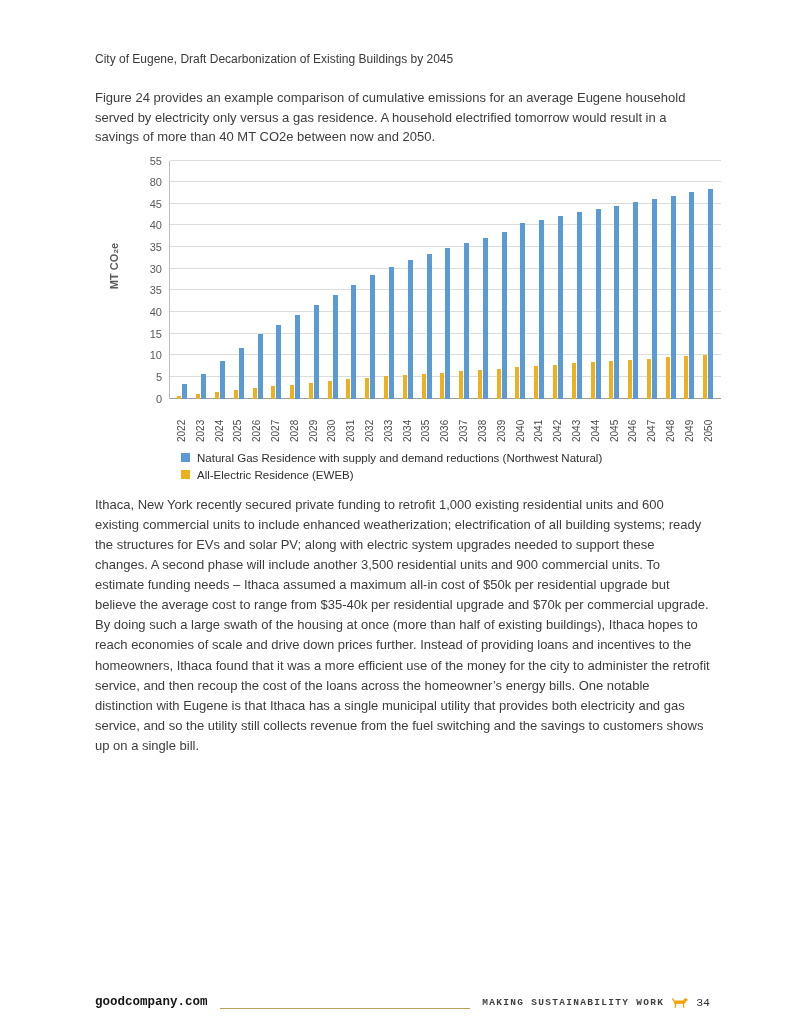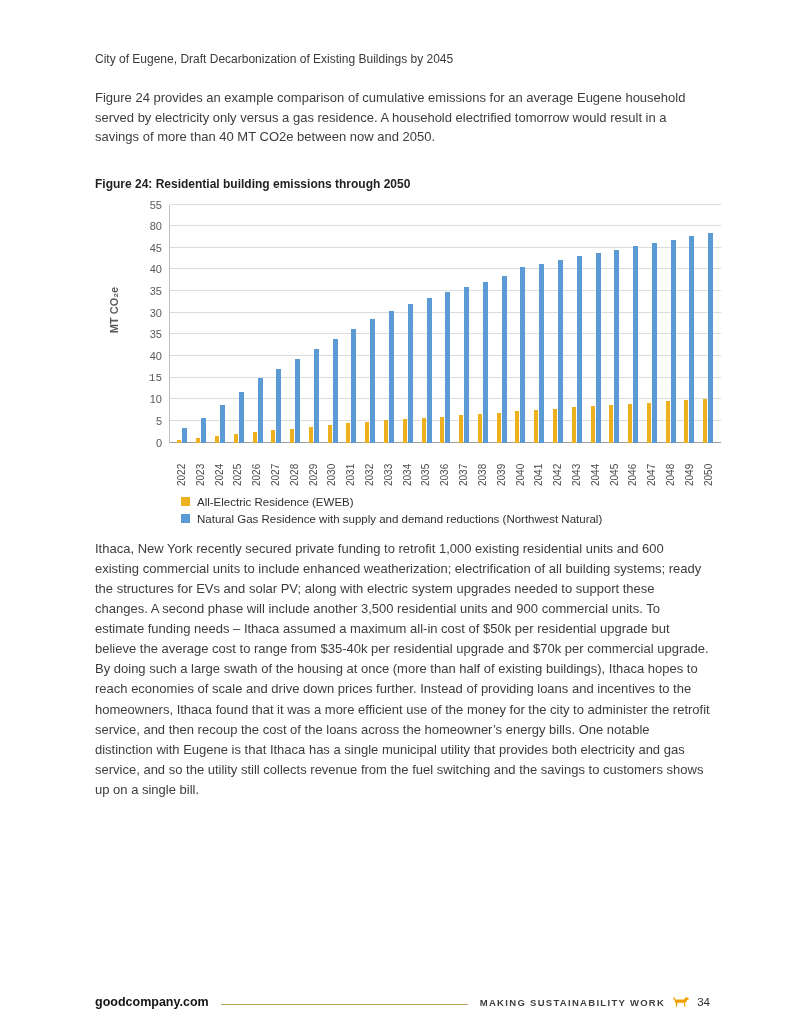--- a/index.html
+++ b/index.html
@@ -48,21 +48,21 @@
   .legend { margin:10px 0 0 72px; display:flex; flex-direction:column; gap:5px; }
   .legend-row { display:flex; align-items:center; gap:7px; font-size:11.5px; color:#2f2f2f; }
   .swatch { width:9px; height:9px; display:inline-block; flex:0 0 9px; }
 
   
   .case-heading { font-size:13.5px; font-weight:bold; color:#141414; margin-top:34px; letter-spacing:.2px; }
   .case-body { font-size:13px; line-height:1.55; margin-top:14px; color:#3d3d3d; }
 
   
   .footer { position:absolute; left:95px; right:90px; bottom:26px; }
-  .f-row1 { display:flex; align-items:center; }
+  .f-row1 { display:flex; align-items:flex-end;font-family:Liberation Mono, monospace; }
   .f-left { font-weight:bold; font-size:12.5px; color:#141414; }
   .f-line { flex:1; height:1px; background:#b9a25a; margin:4px 12px 0 12px; }
   .f-right { display:flex; align-items:center; gap:7px; }
   .f-tagline { font-size:9.5px; font-weight:bold; letter-spacing:1.3px; color:#3f3f3f; }
   .dog-small { width:18px; height:12px; fill:#F2A100; }
   .f-page { font-size:11.5px; color:#2f2f2f; }
   .f-row2 { margin-top:7px; display:grid; grid-template-columns:1fr auto 1fr; align-items:baseline; }
   .f-agenda { grid-column:2; font-family:"Liberation Serif", serif; font-size:12.5px; color:#111; }
   .f-session { grid-column:3; text-align:right; font-family:"Liberation Serif", serif;
                font-size:12.5px; font-weight:bold; color:#C00000; }
@@ -71,30 +71,29 @@
 <body>
 
 <div class="page">
 
   <div class="header">
     <div class="header-title">City of Eugene, Draft Decarbonization of Existing Buildings by 2045</div>
   </div>
 
   <p class="intro">Figure 24 provides an example comparison of cumulative emissions for an average Eugene household served by electricity only versus a gas residence. A household electrified tomorrow would result in a savings of more than 40 MT CO2e between now and 2050.</p>
 
-  <div class="fig-caption">Figure 24: Residential building emissions through 2050</div>
 
   <div class="chart">
     <div class="plot-wrap">
       <div class="ylabel">MT CO₂e</div>
       <div class="yticks" id="yticks">
           <div class="ytick" style="bottom: 0%;">0</div>
           <div class="ytick" style="bottom: 9.09091%;">5</div>
           <div class="ytick" style="bottom: 18.1818%;">10</div>
-          <div class="ytick" style="bottom: 27.2727%; font-family: Liberation Mono, monospace;">15</div>
+          <div class="ytick" style="bottom: 27.2727%;">15</div>
           <div class="ytick" style="bottom: 36.3636%;">40</div>
           <div class="ytick" style="bottom: 45.4545%;">35</div>
           <div class="ytick" style="bottom: 54.5455%;">30</div>
           <div class="ytick" style="bottom: 63.6364%;">35</div>
           <div class="ytick" style="bottom: 72.7273%;">40</div>
           <div class="ytick" style="bottom: 81.8182%;">45</div>
           <div class="ytick" style="bottom: 90.9091%;">80</div>
           <div class="ytick" style="bottom: 100%;">55</div>
         </div>
       <div class="plot" id="plot">
@@ -316,26 +315,26 @@
         </div>
         <div class="xlabel">
           <span>2049</span>
         </div>
         <div class="xlabel">
           <span>2050</span>
         </div>
       </div>
     <div class="legend" id="legend">
         <div class="legend-row">
+          <span class="swatch" style="background: rgb(91, 155, 213);"></span>
+          <span>Natural Gas Residence with supply and demand reductions (Northwest Natural)</span>
+        </div>
+        <div class="legend-row">
           <span class="swatch" style="background: rgb(237, 177, 32);"></span>
           <span>All-Electric Residence (EWEB)</span>
-        </div>
-        <div class="legend-row">
-          <span class="swatch" style="background: rgb(91, 155, 213);"></span>
-          <span>Natural Gas Residence with supply and demand reductions (Northwest Natural)</span>
         </div>
       </div>
   </div>
 
   <p class="case-body">Ithaca, New York recently secured private funding to retrofit 1,000 existing residential units and 600 existing commercial units to include enhanced weatherization; electrification of all building systems; ready the structures for EVs and solar PV; along with electric system upgrades needed to support these changes. A second phase will include another 3,500 residential units and 900 commercial units. To estimate funding needs – Ithaca assumed a maximum all-in cost of $50k per residential upgrade but believe the average cost to range from $35-40k per residential upgrade and $70k per commercial upgrade. By doing such a large swath of the housing at once (more than half of existing buildings), Ithaca hopes to reach economies of scale and drive down prices further. Instead of providing loans and incentives to the homeowners, Ithaca found that it was a more efficient use of the money for the city to administer the retrofit service, and then recoup the cost of the loans across the homeowner’s energy bills. One notable distinction with Eugene is that Ithaca has a single municipal utility that provides both electricity and gas service, and so the utility still collects revenue from the fuel switching and the savings to customers shows up on a single bill.</p>
 
   <div class="footer">
     <div class="f-row1">
       <div class="f-left">goodcompany.com</div>
       <div class="f-line"></div>

